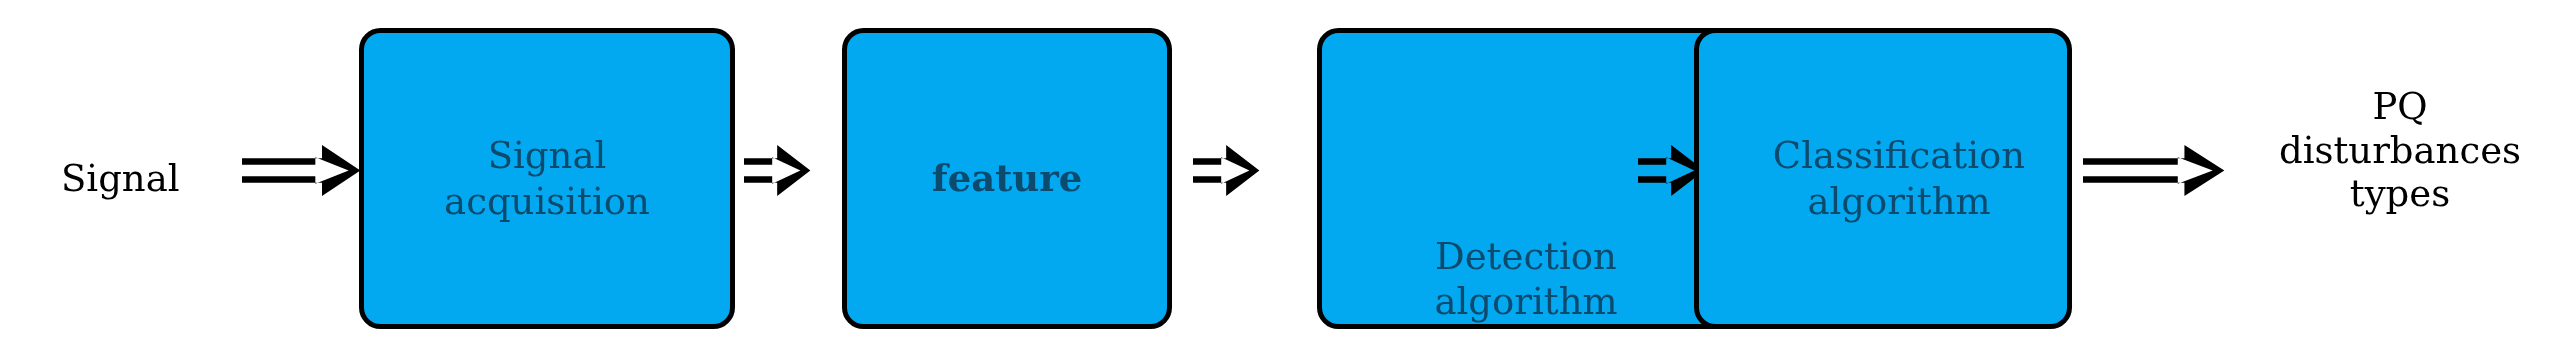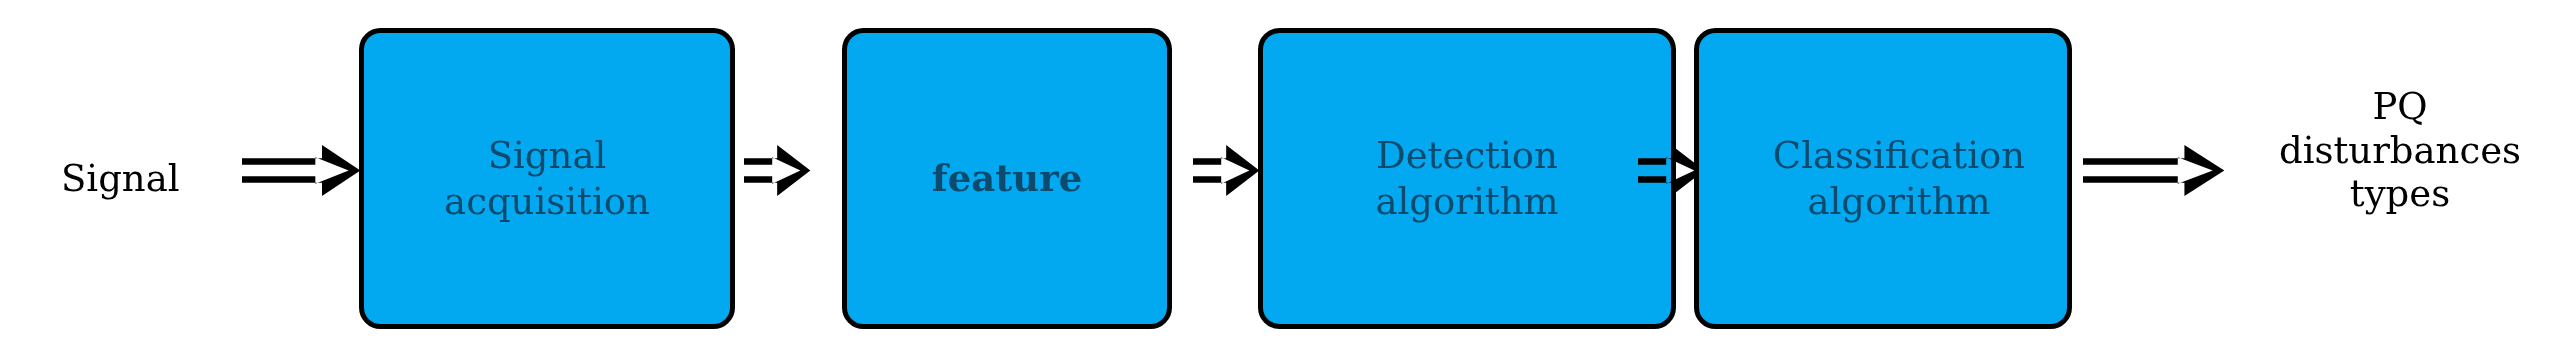--- a/index.html
+++ b/index.html
@@ -70,21 +70,21 @@
     font-size: 37px;
     line-height: 1.22;
     text-align: center;
     font-family: "DejaVu Serif", "Liberation Serif", serif;
     padding: 0 8.3px;
   }
   .proc-label .ln { display: block; }
 
   #box-0 { left: 359px;  width: 376px; }
   #box-1 { left: 842px;  width: 330px; font-weight: bold; }
-  #box-2 { left: 1258px; width: 418px; }
+  #box-2 { left: 1317px; width: 418px; align-items: flex-end; }
   #box-3 { left: 1694px; width: 378px; padding-left: 32px; }
 
   
   .arrow {
     position: absolute;
     top: 140px;
     height: 61px;
     display: block;
   }
   #arrow-in   { left: 242px;  width: 120px; }

